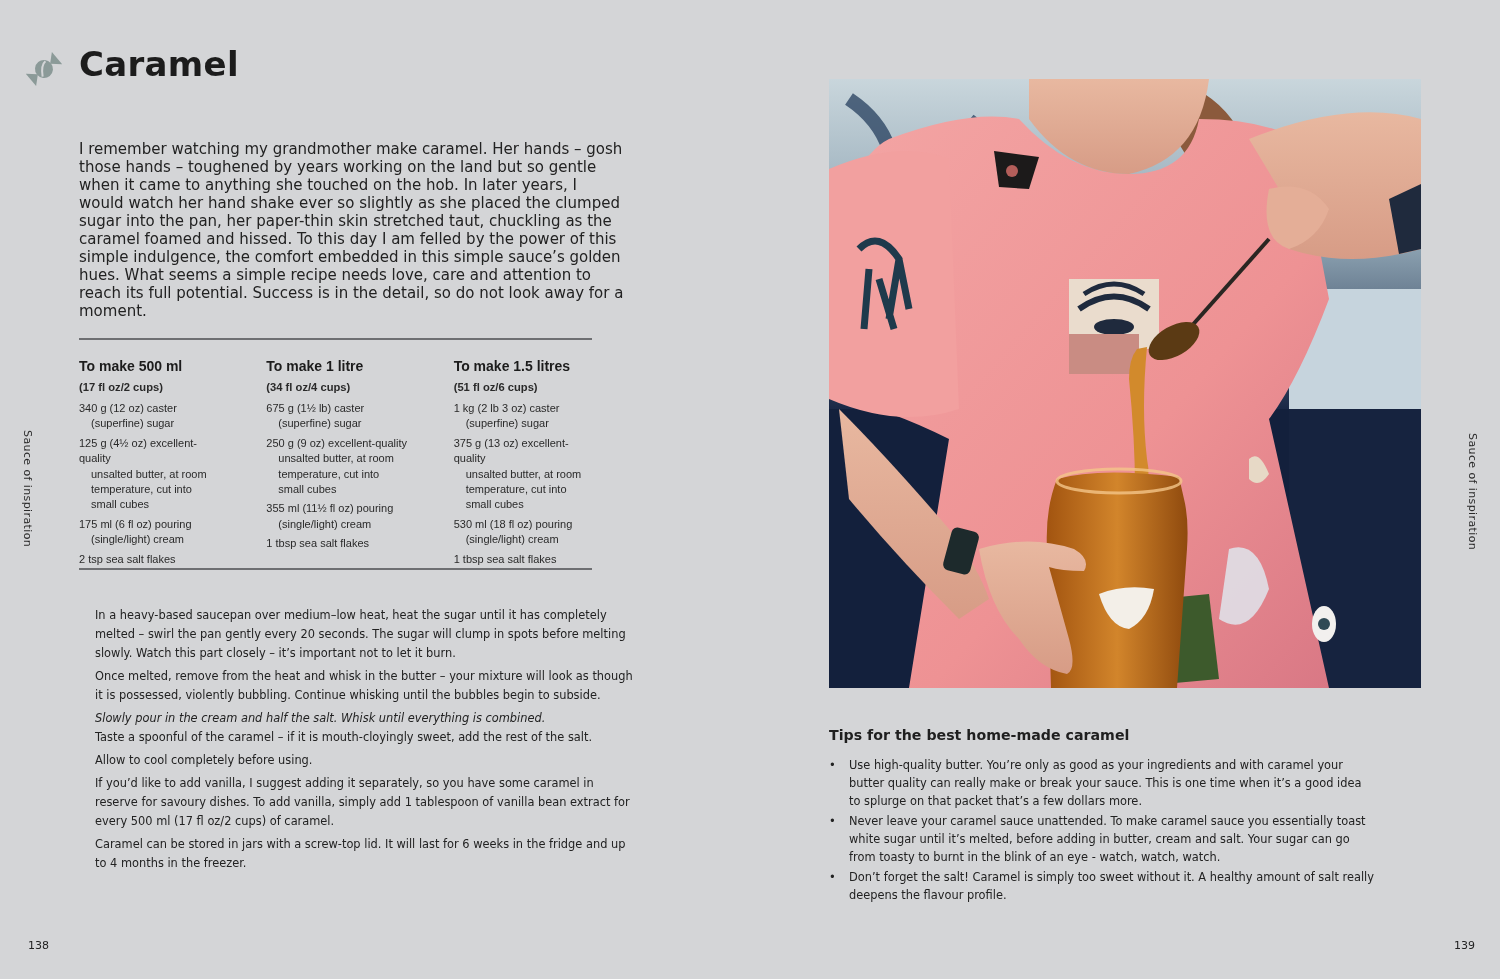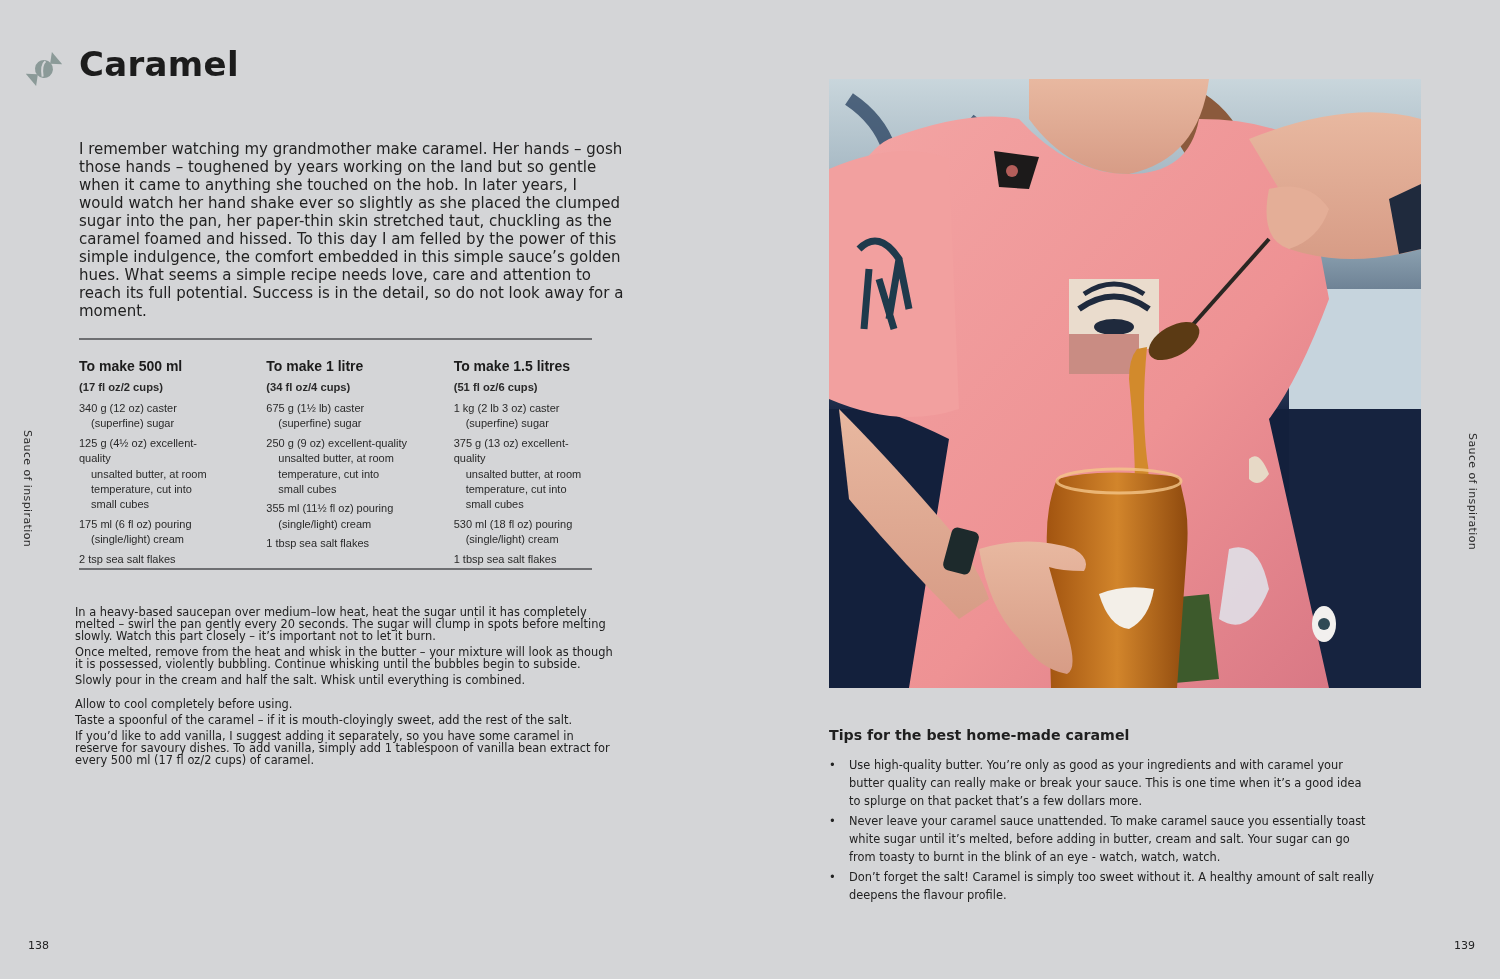--- a/index.html
+++ b/index.html
@@ -58,25 +58,25 @@
     .ingredient {
       font-family: "Liberation Sans", sans-serif;
       font-size: 11px; line-height: 15.4px; color: #2a2a2a;
       margin-bottom: 4px;
     }
     .ingredient .line { display: block; }
     .ingredient .line.indent { padding-left: 12px; }
 
     
     .method {
-      position: absolute; left: 75px; top: 606px; width: 545px;
-      font-size: 11.4px; line-height: 12px; color: #222;
+      position: absolute; left: 95px; top: 606px; width: 545px;
+      font-size: 11.4px; line-height: 19px; color: #222;
     }
     .method p { margin-bottom: 4px; }
-    .method p.tight { margin-bottom: 12px; }
+    .method p.tight { margin-bottom: 0; font-style: italic; }
 
     
     .running-head {
       position: absolute;
       font-size: 11px; letter-spacing: 0.4px; color: #2a2a2a;
       transform-origin: left top;
       transform: rotate(90deg);
       white-space: nowrap;
     }
     .running-head-left { left: 34px; top: 430px; }
@@ -194,23 +194,24 @@
       </div>
     </div>
   </div>
 
   <div class="rule rule-bottom"></div>
 
   <div class="method">
     <p>In a heavy-based saucepan over medium–low heat, heat the sugar until it has completely melted – swirl the pan gently every 20 seconds. The sugar will clump in spots before melting slowly. Watch this part closely – it’s important not to let it burn.</p>
     <p>Once melted, remove from the heat and whisk in the butter – your mixture will look as though it is possessed, violently bubbling. Continue whisking until the bubbles begin to subside.</p>
     <p class="tight">Slowly pour in the cream and half the salt. Whisk until everything is combined.</p>
+    <p>Taste a spoonful of the caramel – if it is mouth-cloyingly sweet, add the rest of the salt.</p>
     <p>Allow to cool completely before using.</p>
-    <p>Taste a spoonful of the caramel – if it is mouth-cloyingly sweet, add the rest of the salt.</p>
     <p>If you’d like to add vanilla, I suggest adding it separately, so you have some caramel in reserve for savoury dishes. To add vanilla, simply add 1 tablespoon of vanilla bean extract for every 500 ml (17 fl oz/2 cups) of caramel.</p>
+    <p>Caramel can be stored in jars with a screw-top lid. It will last for 6 weeks in the fridge and up to 4 months in the freezer.</p>
   </div>
 
   <div class="running-head running-head-left">Sauce of inspiration</div>
   <div class="folio folio-left">138</div>
 </section>
 
 <section class="page page-right">
   <div class="photo">
     <svg viewBox="0 0 592 609" preserveAspectRatio="none">
       <defs>

